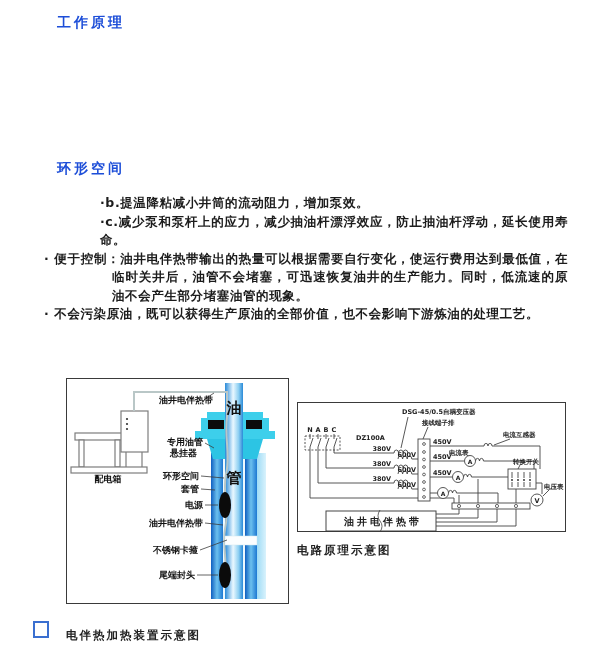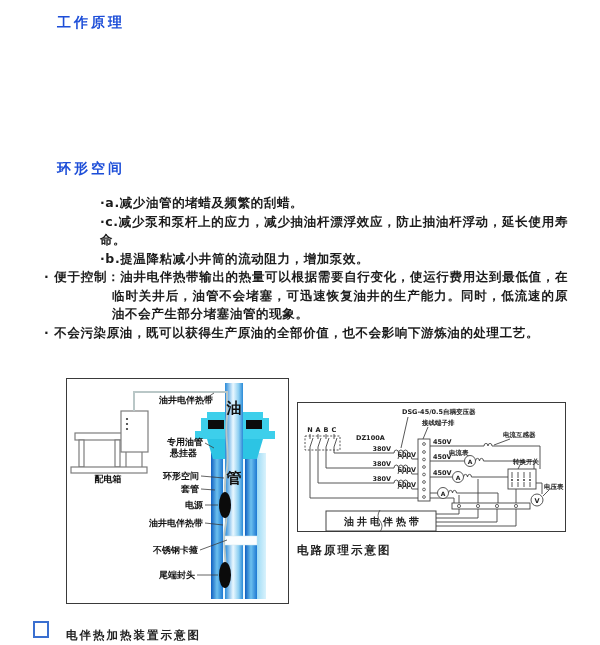--- a/index.html
+++ b/index.html
@@ -22,23 +22,22 @@
 <body>
 
 <div id="page">
 
   <div class="h-blue" style="left:57px;top:14px;">工作原理</div>
 
 
   <div class="h-blue" style="left:57px;top:160px;">环形空间</div>
 
   <div class="body-text" style="left:44px;top:194px;width:524px;">
-    <div class="sub">·a.减少油管的堵蜡及频繁的刮蜡。</div>
+    <div class="sub">·b.提温降粘减小井筒的流动阻力，增加泵效。</div>
     <div class="sub">·c.减少泵和泵杆上的应力，减少抽油杆漂浮效应，防止抽油杆浮动，延长使用寿命。</div>
-    <div class="sub">·b.提温降粘减小井筒的流动阻力，增加泵效。</div>
     <div class="hang2">· 便于控制：油井电伴热带输出的热量可以根据需要自行变化，使运行费用达到最低值，在临时关井后，油管不会堵塞，可迅速恢复油井的生产能力。同时，低流速的原油不会产生部分堵塞油管的现象。</div>
     <div>· 不会污染原油，既可以获得生产原油的全部价值，也不会影响下游炼油的处理工艺。</div>
   </div>
 
   <div class="diagram-box" style="left:66px;top:378px;width:223px;height:226px;">
     <svg width="221" height="224" viewBox="0 0 221 224">
       <defs>
         <linearGradient id="gTube" x1="0" y1="0" x2="1" y2="0">
           <stop offset="0" stop-color="#2a8ad8"></stop>
             <stop offset="0.45" stop-color="#eaf8ff"></stop>

